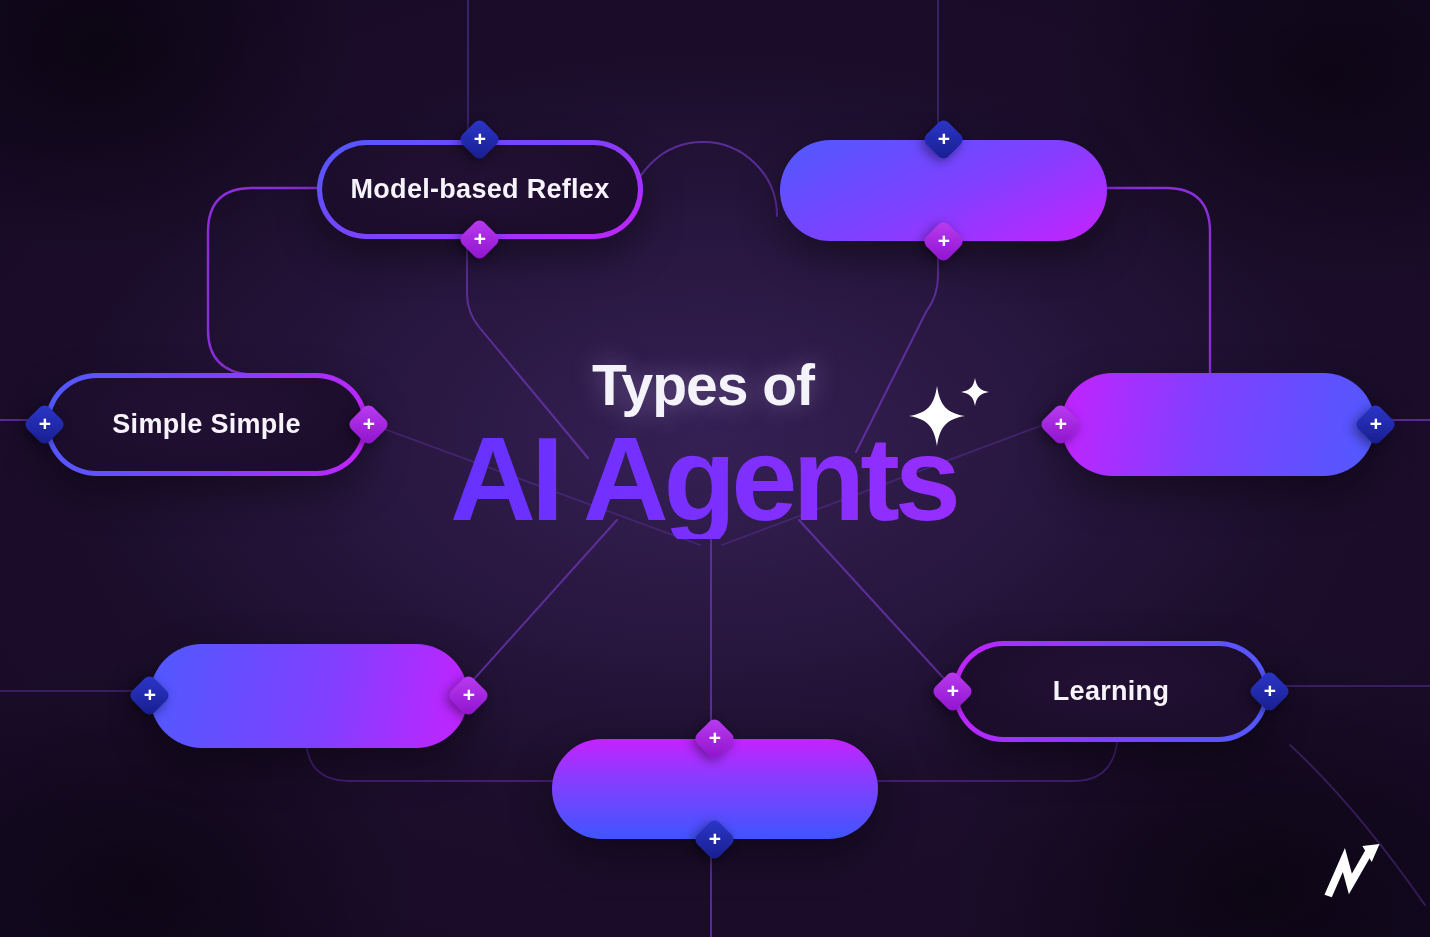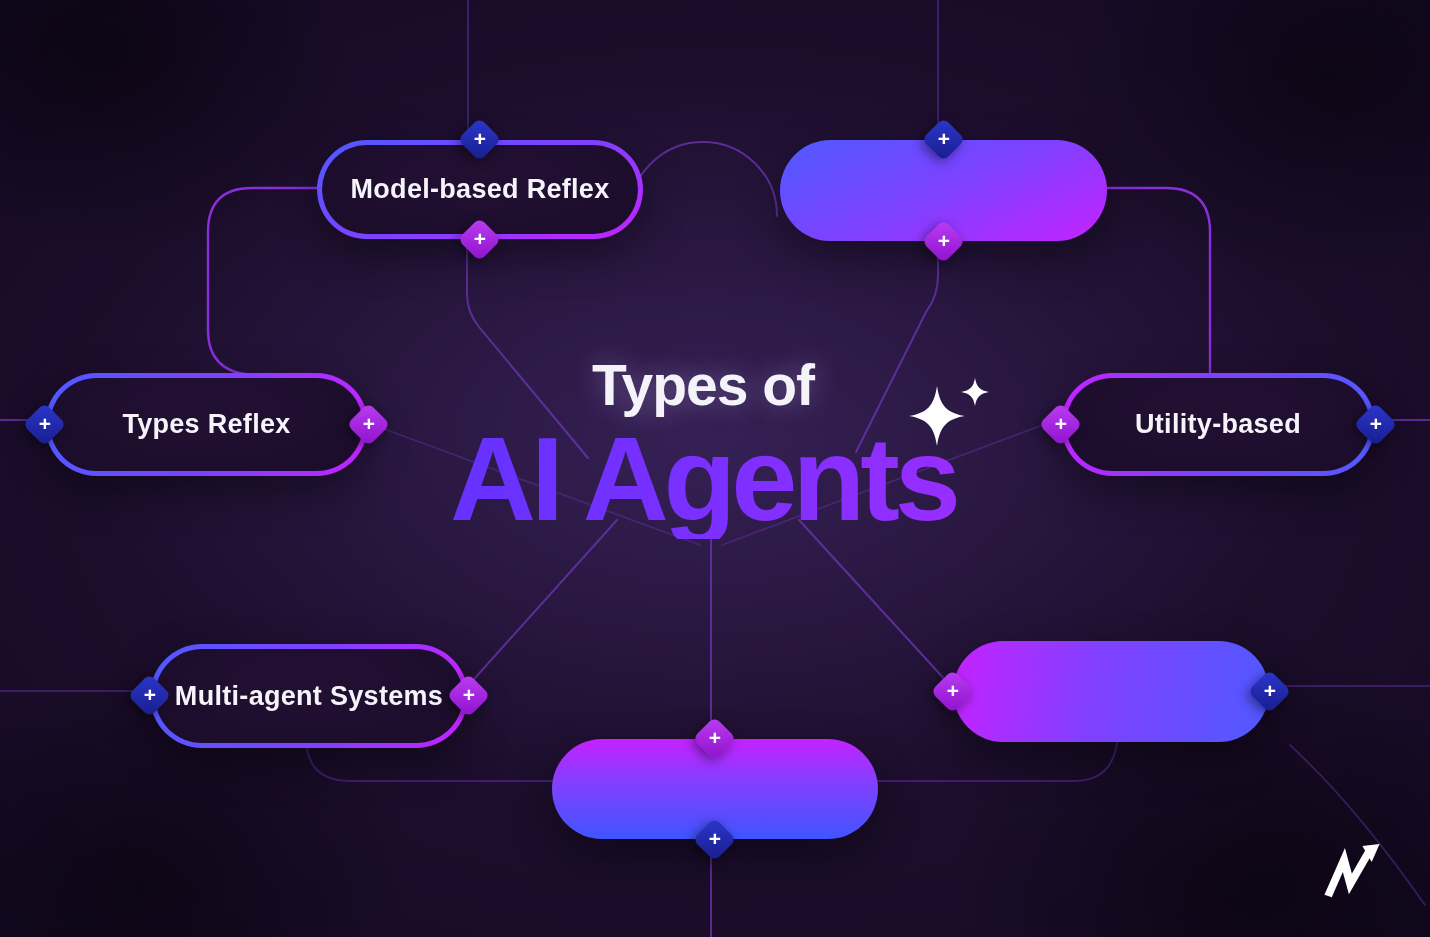--- a/index.html
+++ b/index.html
@@ -127,55 +127,52 @@
     <span class="dia d-blue p-top">
         <span class="plus">+</span>
       </span>
     <span class="dia d-mag p-bottom">
         <span class="plus">+</span>
       </span>
   </div>
 
   <div class="node" id="n-simple">
     <div class="inner">
-      <span class="label">Types Reflex</span>
+      <span class="label">Simple Simple</span>
     </div>
     <span class="dia d-blue p-left">
         <span class="plus">+</span>
       </span>
     <span class="dia d-mag p-right">
         <span class="plus">+</span>
       </span>
   </div>
 
   <div class="node" id="n-utility">
-    <div class="inner">
-      <span class="label">Utility-based</span>
-    </div>
     <span class="dia d-mag p-left">
         <span class="plus">+</span>
       </span>
     <span class="dia d-blue p-right">
         <span class="plus">+</span>
       </span>
   </div>
 
   <div class="node" id="n-multi">
-    <div class="inner">
-      <span class="label">Multi-agent Systems</span>
-    </div>
     <span class="dia d-blue p-left">
         <span class="plus">+</span>
       </span>
     <span class="dia d-mag p-right">
         <span class="plus">+</span>
       </span>
   </div>
 
   <div class="node" id="n-learning">
+    <div class="inner">
+      <span class="label">Learning</span>
+    </div>
     <span class="dia d-mag p-left">
         <span class="plus">+</span>
       </span>
     <span class="dia d-blue p-right">
         <span class="plus">+</span>
       </span>
   </div>
 
   <div class="node" id="n-hier">
     <span class="dia d-mag p-top">

